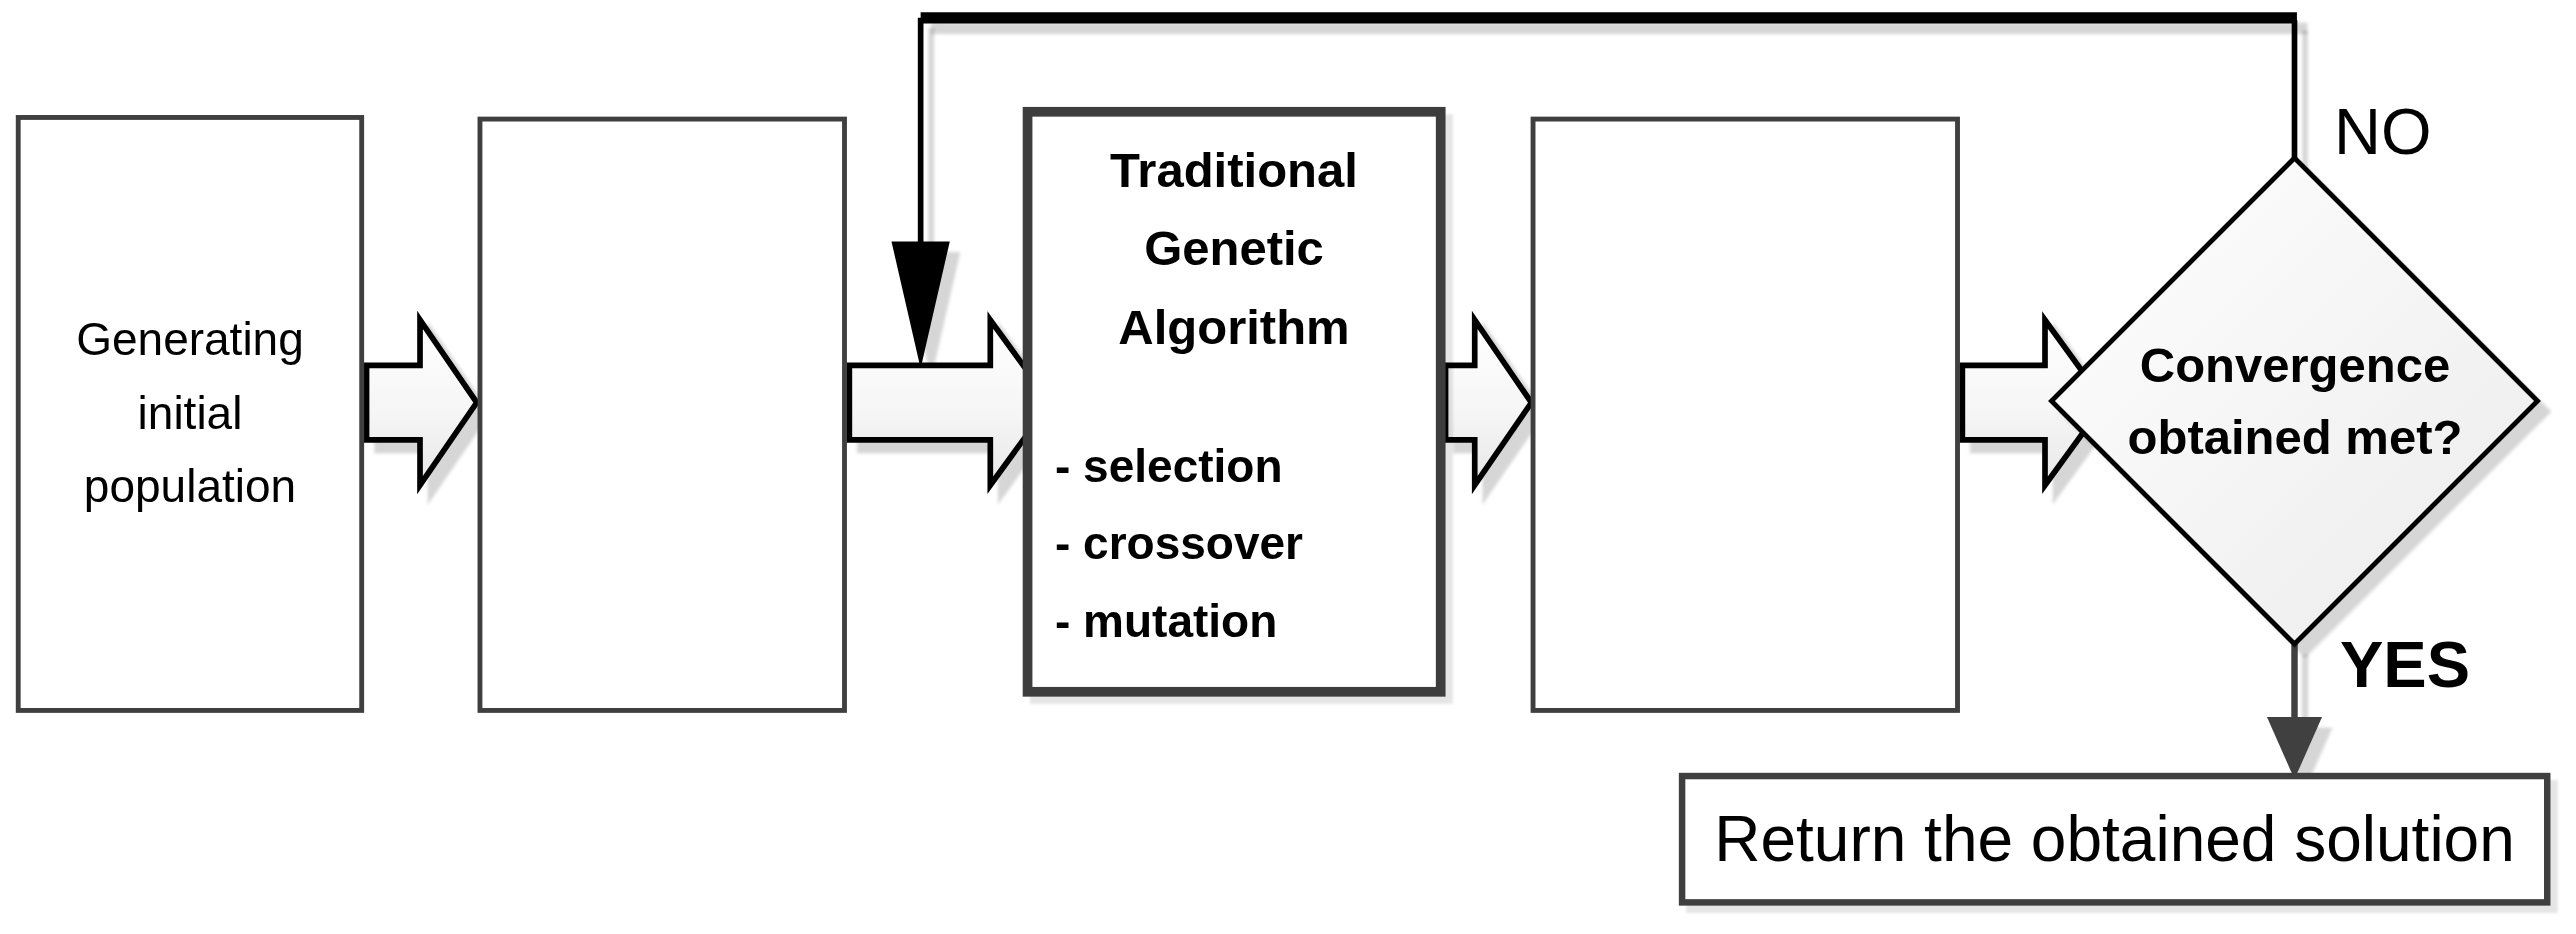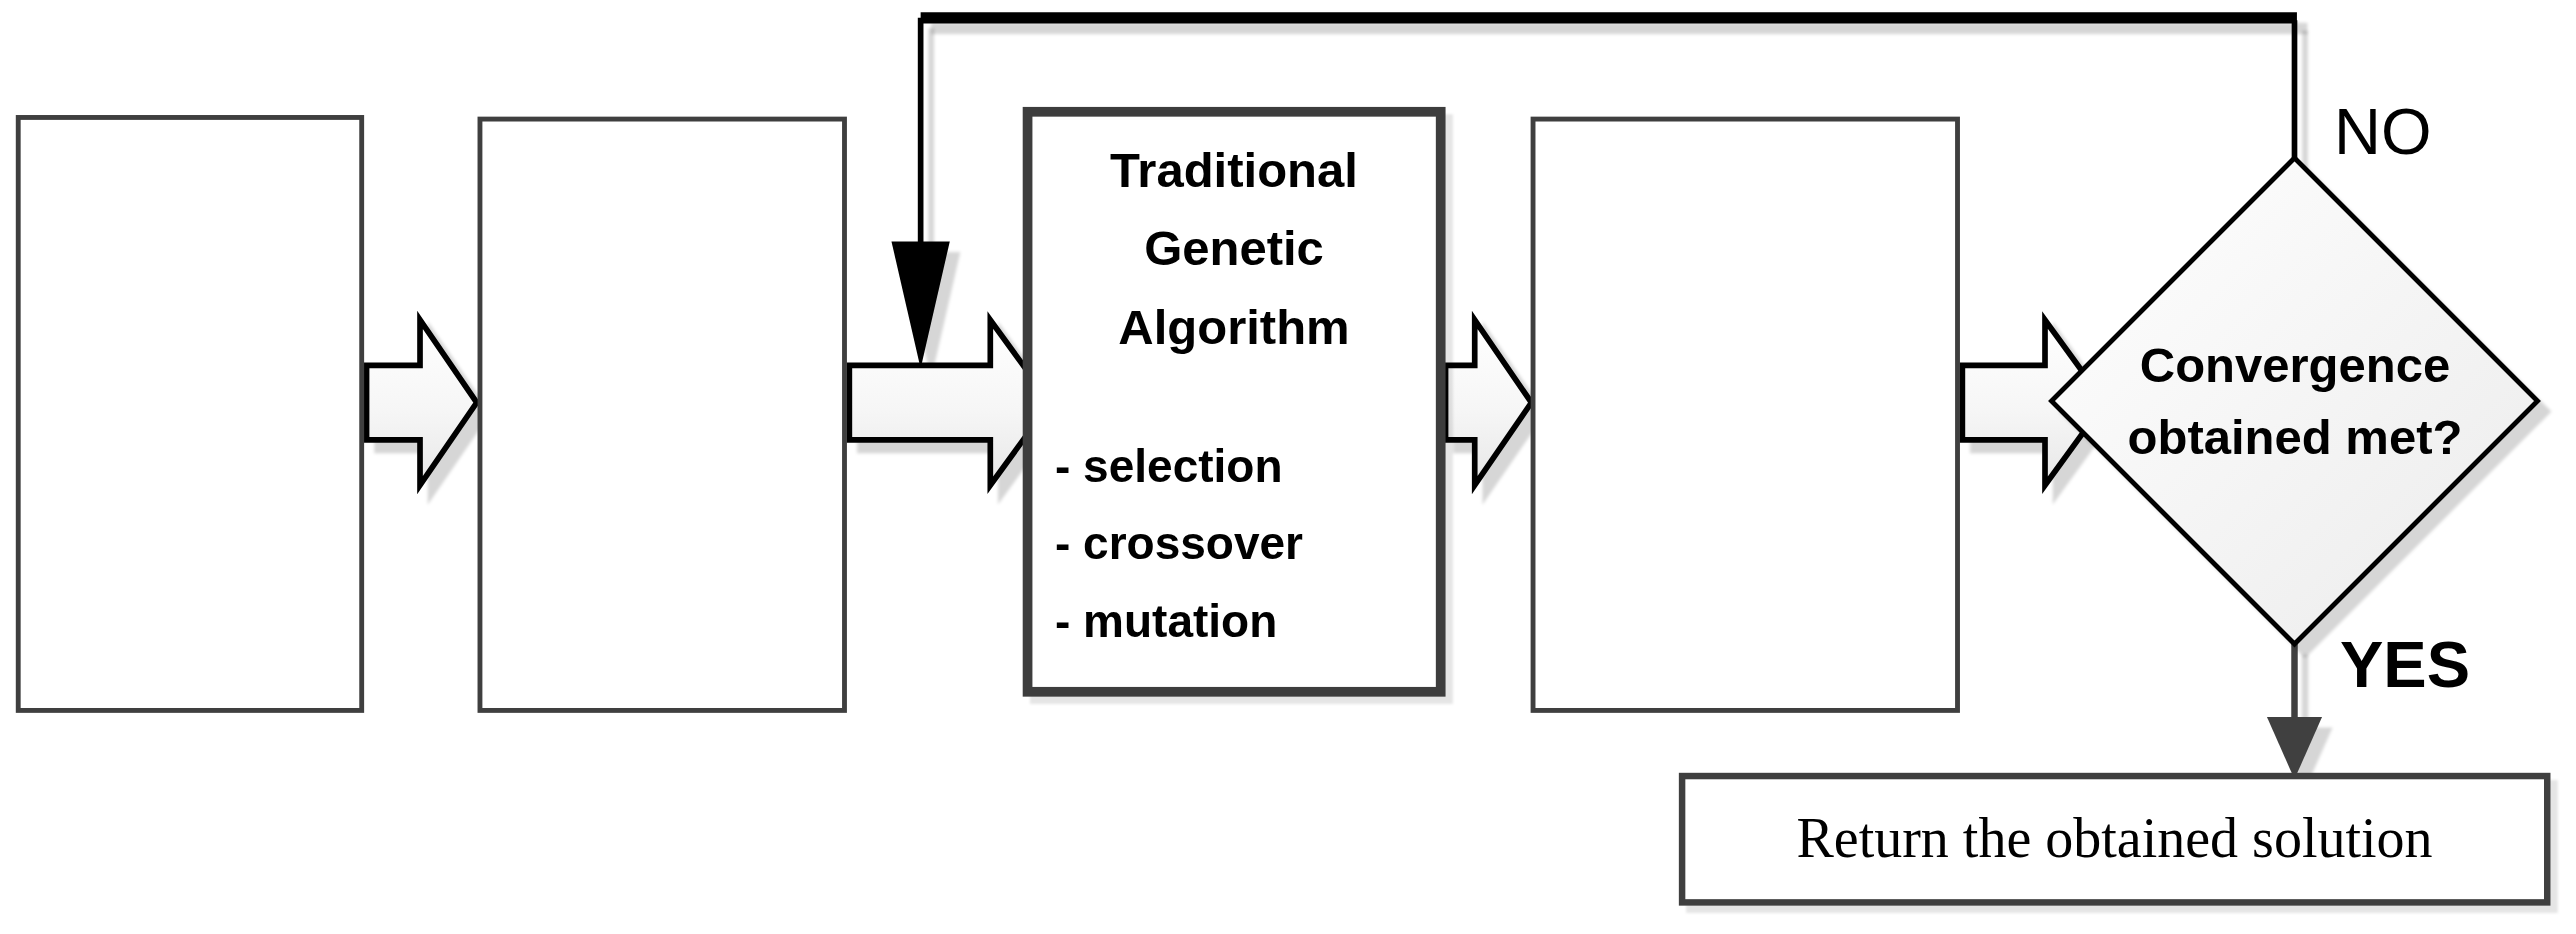--- a/index.html
+++ b/index.html
@@ -32,21 +32,21 @@
   .t-items   {
     position: absolute;
     white-space: pre-line;
     font-size: 46px;
     line-height: 1.68;
     text-align: left;
     display: block;
     font-weight: bold;
   }
   .t-diamond { font-size: 49px; line-height: 1.45; font-weight: bold; }
-  .t-return  { font-size: 56px; line-height: 1.2; font-family: Liberation Serif, serif; }
+  .t-return  { font-size: 64px; line-height: 1.2; }
   .t-branch  {
     position: absolute;
     font-size: 65px;
     line-height: 1;
     display: block;
     white-space: nowrap;
   }
 </style>
 </head>
 <body>
@@ -82,20 +82,23 @@
     <rect x="22" y="145" width="424" height="732" fill="#ffffff" stroke="#3f3f3f" stroke-width="6"></rect>
     <rect x="592" y="147" width="450" height="730" fill="#ffffff" stroke="#3f3f3f" stroke-width="6"></rect>
     <rect x="1268" y="138" width="510" height="716" fill="#ffffff" stroke="#3d3d3d" stroke-width="12" class="shadow-sm"></rect>
     <rect x="1892" y="147" width="524" height="730" fill="#ffffff" stroke="#3f3f3f" stroke-width="6"></rect>
 
     <polygon points="2832,195 3132,495 2832,795 2532,495" fill="url(#gDiamond)" stroke="#000000" stroke-width="6" class="shadow"></polygon>
 
     <rect x="2076" y="958" width="1068" height="156" fill="#ffffff" stroke="#3f3f3f" stroke-width="8" class="shadow-sm"></rect>
   </svg>
 
+  <div class="label t-box" style="left:18px; top:117px; width:344px; height:593px;">Generating
+initial
+population</div>
 
 
   <div class="label t-title" style="left:1032px; top:131px; width:404px; height:243px; align-items:flex-start;">Traditional
 Genetic
 Algorithm</div>
 
   <div class="t-items" style="left:1055px; top:428px; width:373px;">- selection
 - crossover
 - mutation</div>
 

